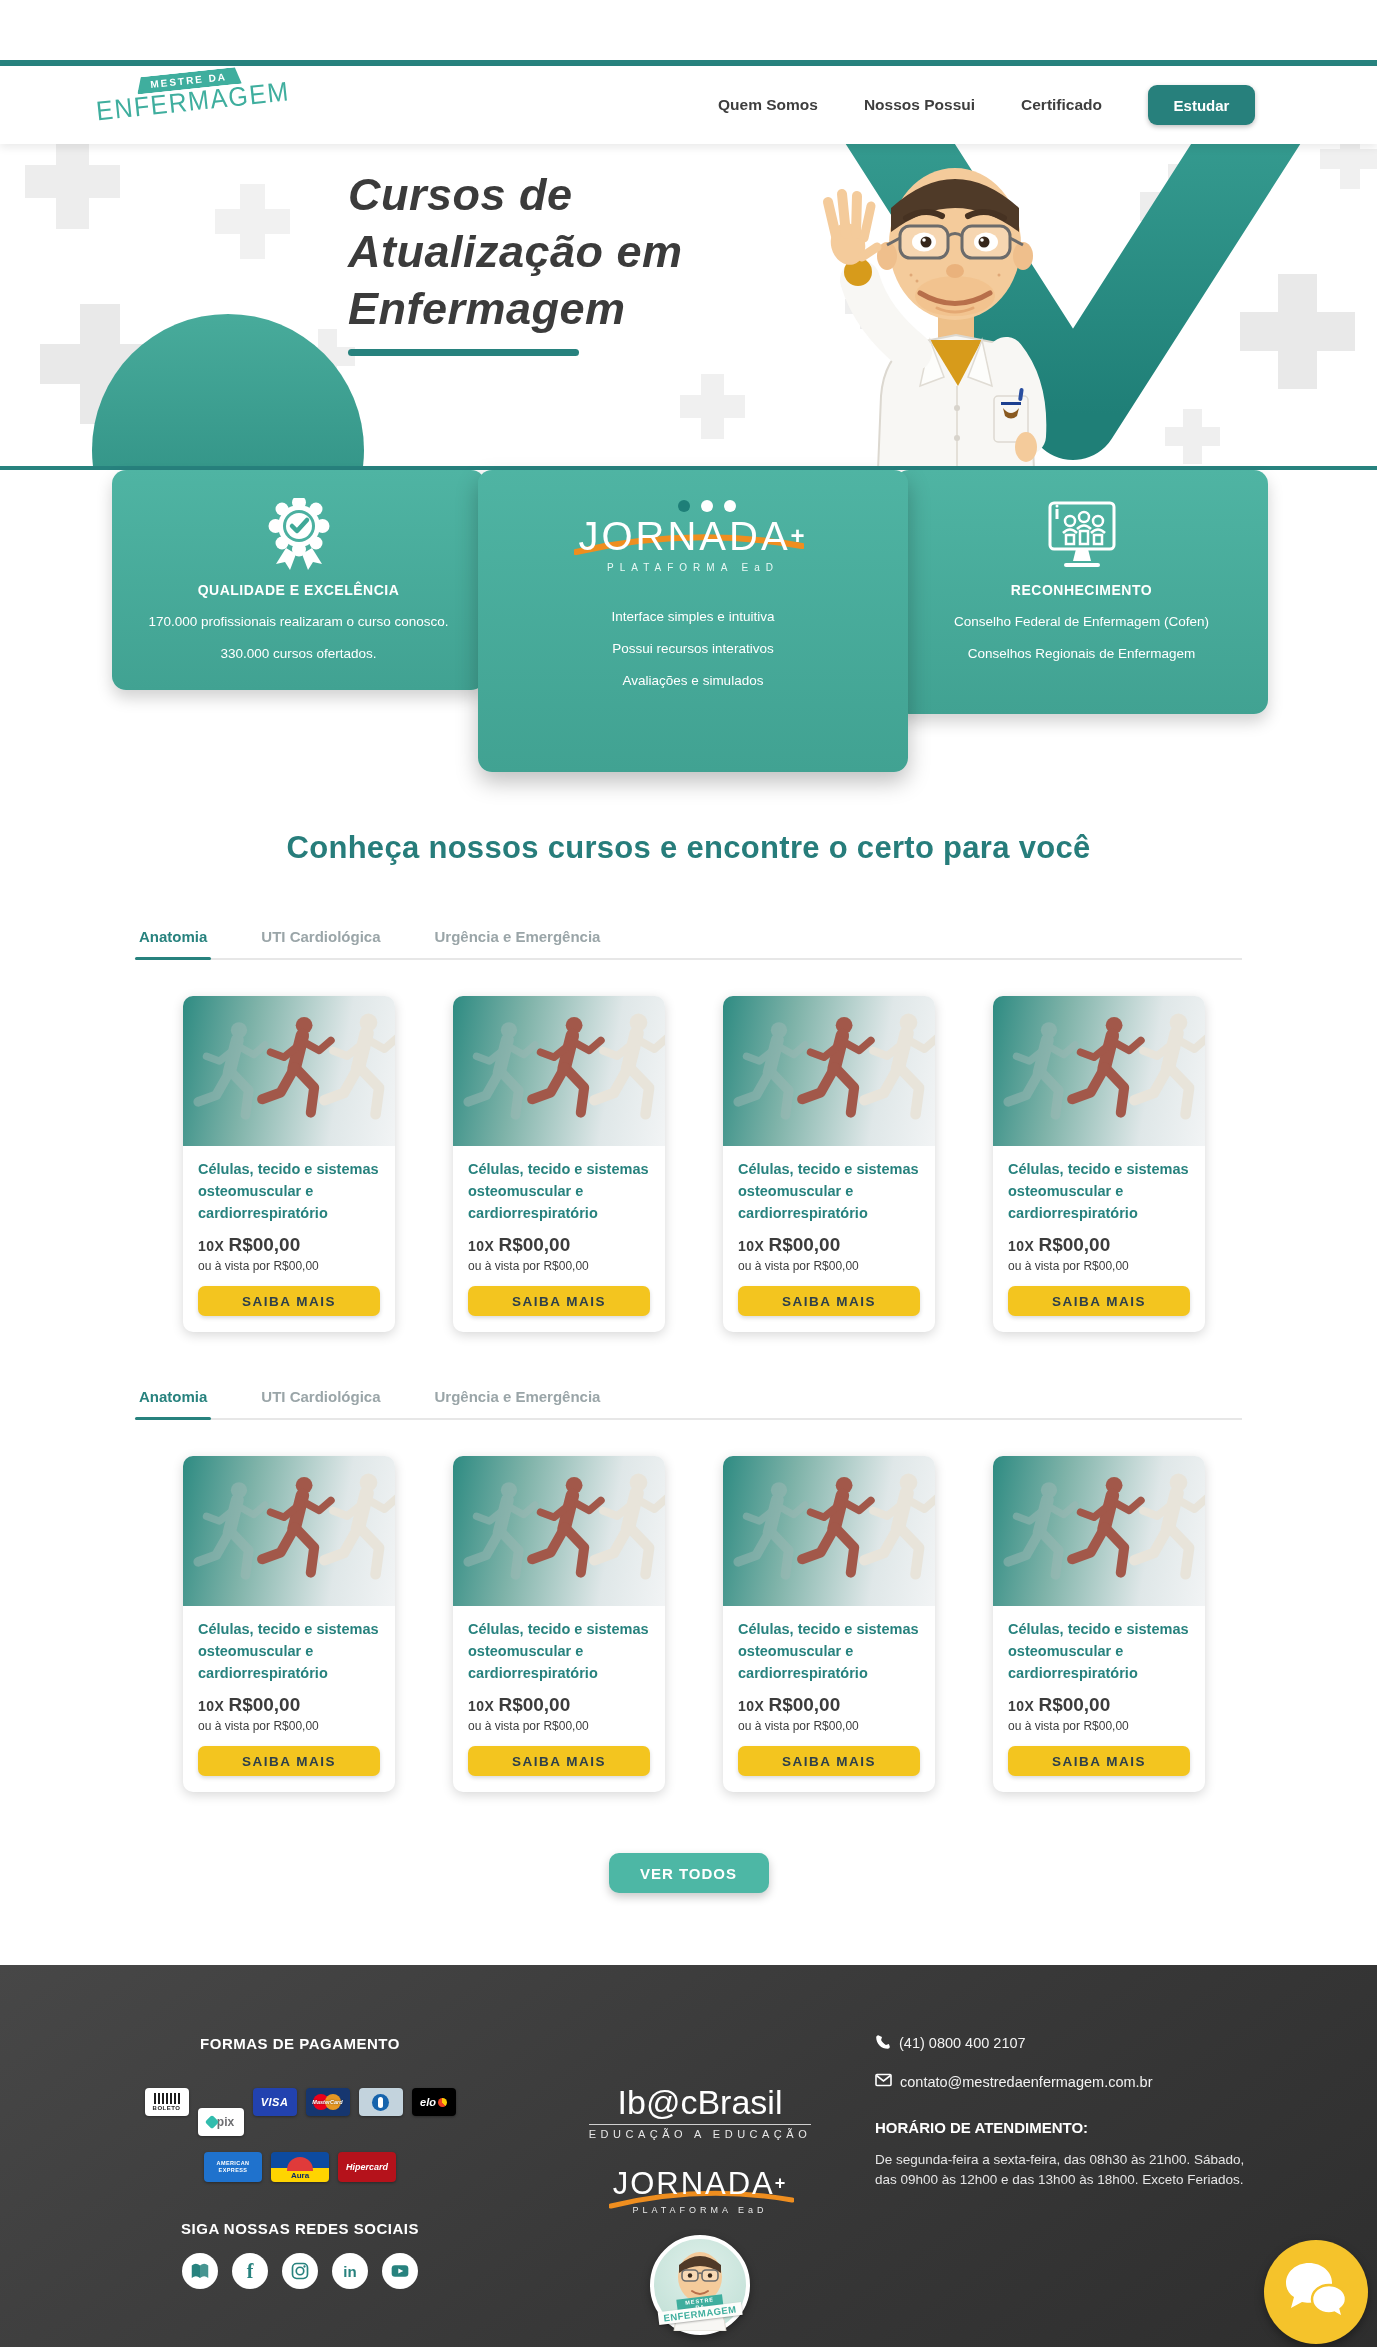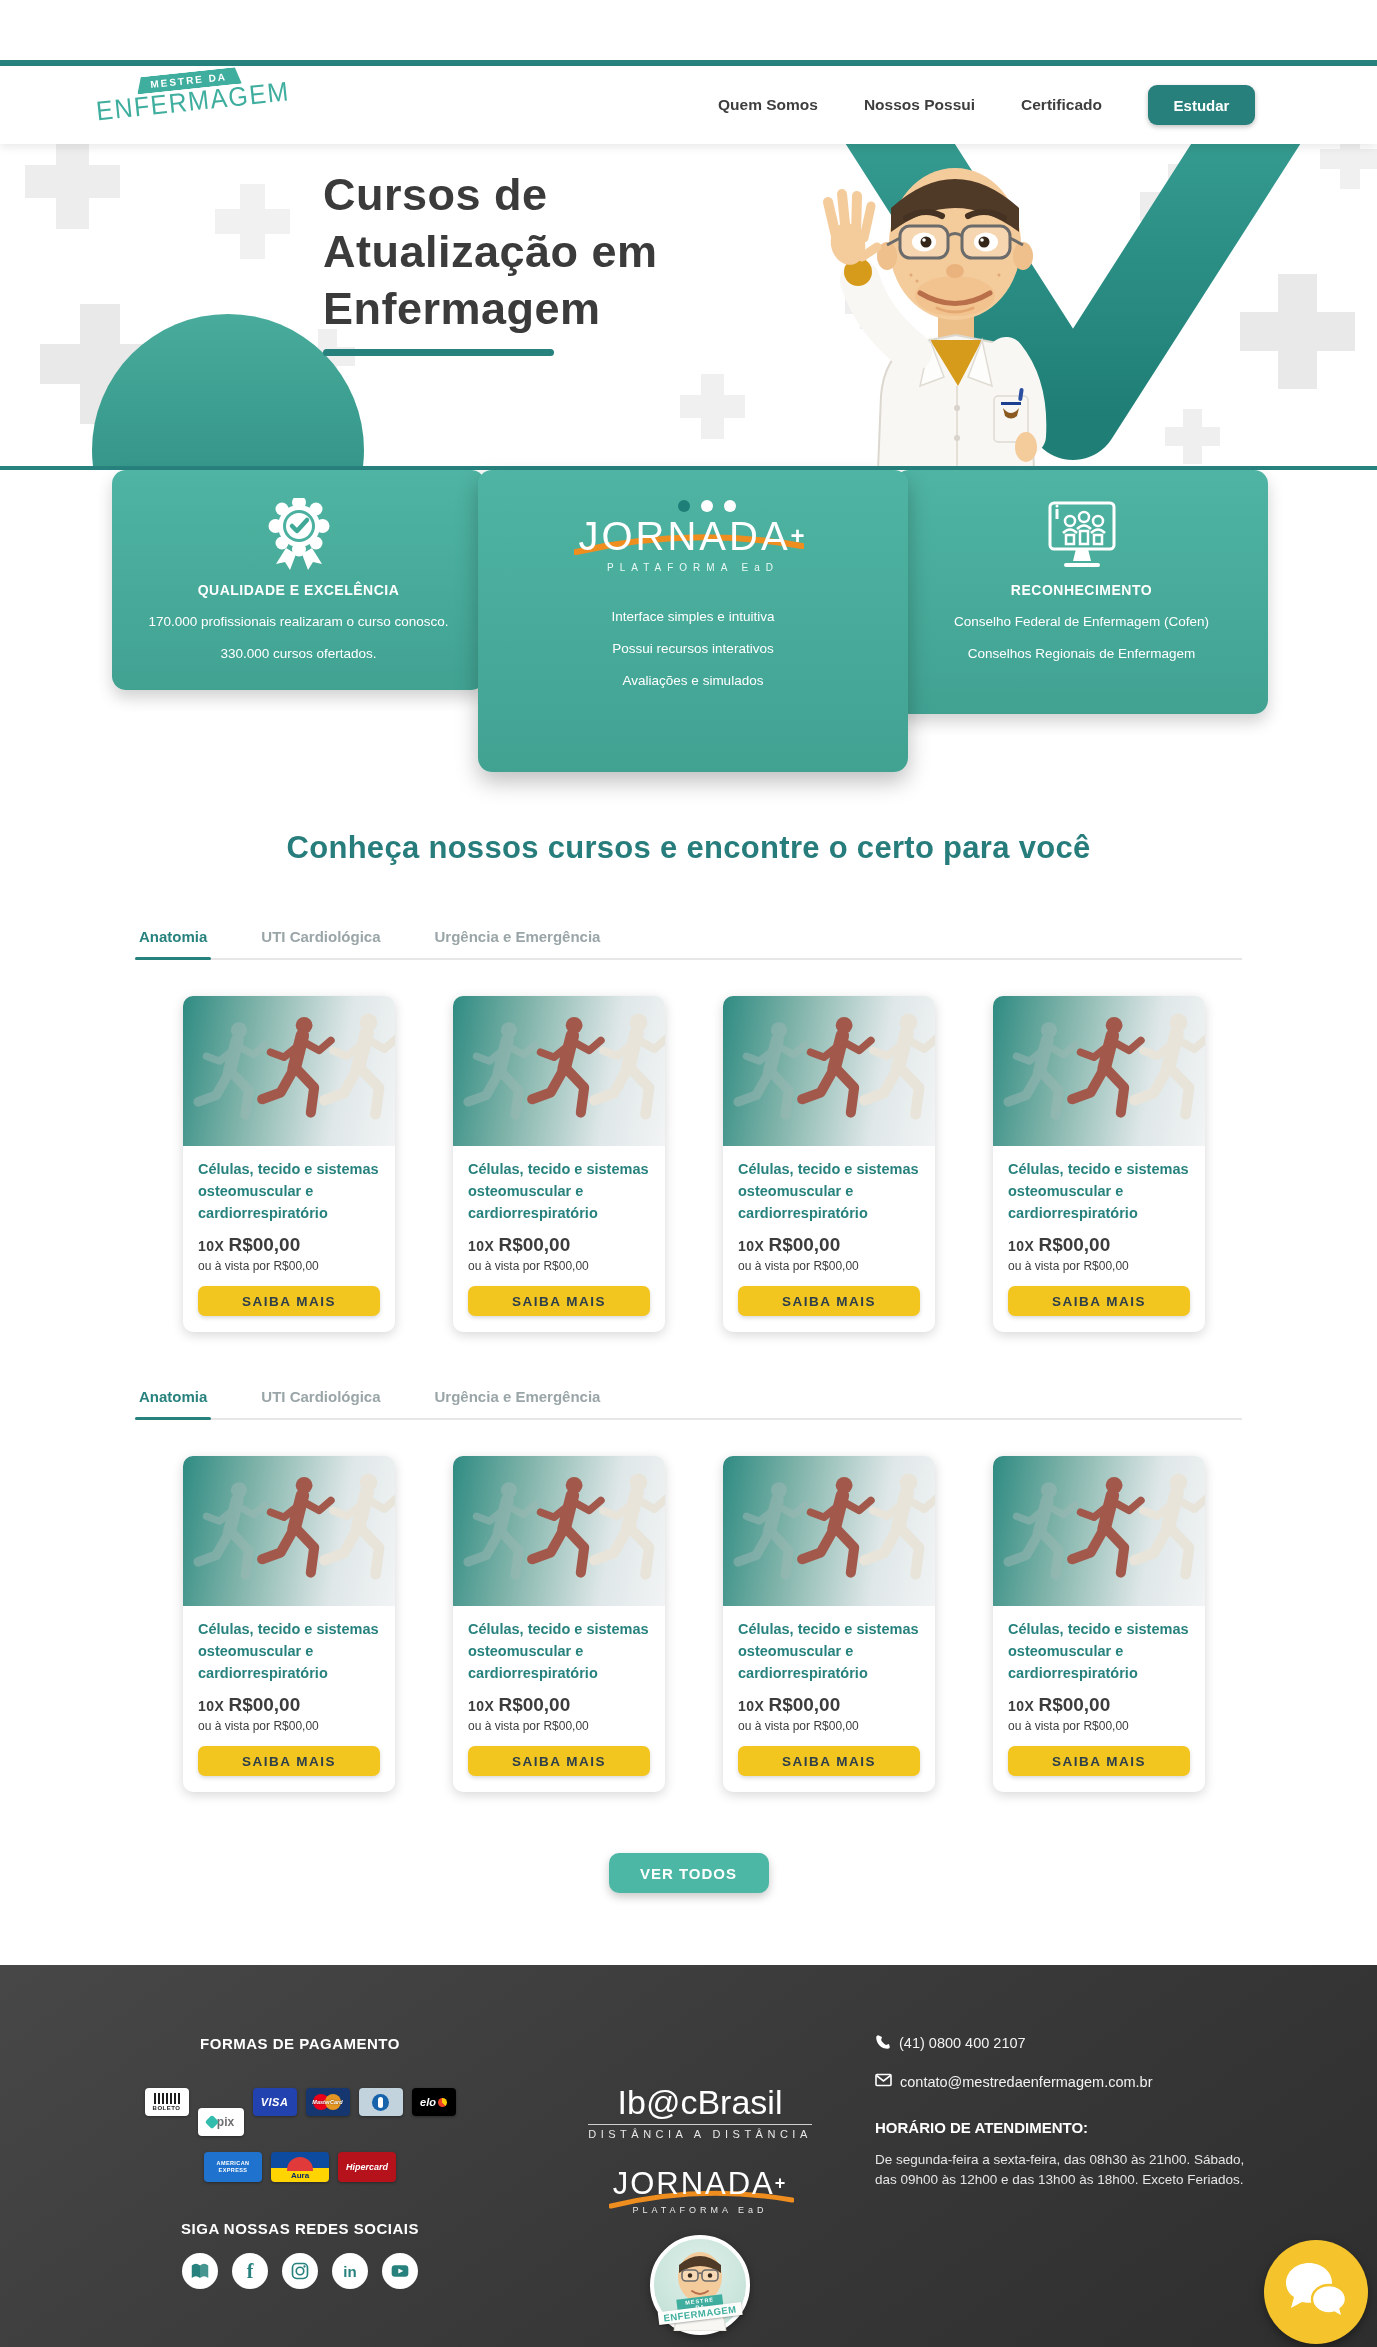--- a/index.html
+++ b/index.html
@@ -28,21 +28,21 @@
   
   .hero{position:absolute;top:144px;left:0;width:100%;height:326px;overflow:hidden;
         border-bottom:4px solid #27827e;background:#fff;}
   .cross{position:absolute;}
   .cross::before{content:"";position:absolute;left:33%;top:0;width:34%;height:100%;background:var(--c);}
   .cross::after{content:"";position:absolute;top:33%;left:0;height:34%;width:100%;background:var(--c);}
   .hero-circle{position:absolute;left:92px;bottom:-120px;width:272px;height:272px;border-radius:50%;
                background:linear-gradient(180deg,#48ab9b,#27877c);}
   .hero-v{position:absolute;right:-6px;top:-30px;}
   .character{position:absolute;left:770px;top:0;z-index:5;}
-  .hero-text{position:absolute;left:323px;top:22px;z-index:6;}
+  .hero-text{position:absolute;left:348px;top:22px;z-index:6;font-style:italic;}
   .hero-text h1{margin:0;font-size:45px;line-height:57px;font-weight:800;color:#3b3b3b;letter-spacing:.5px;}
   .hero-text h1 span{display:block;}
   .hero-underline{width:231px;height:7px;border-radius:4px;background:#27827e;margin-top:12px;}
 
   
   .fbox{position:absolute;background:linear-gradient(180deg,#4fb4a3,#41a292);border-radius:14px;
         color:#fff;text-align:center;box-shadow:0 8px 16px rgba(0,0,0,.18);padding-top:28px;}
   .fbox.f1{left:112px;top:470px;width:373px;height:220px;z-index:1;}
   .fbox.f2{left:478px;top:470px;width:430px;height:302px;z-index:3;box-shadow:0 10px 22px rgba(0,0,0,.25);}
   .fbox.f3{left:895px;top:470px;width:373px;height:244px;z-index:1;}
@@ -570,21 +570,21 @@
               <rect x="2" y="5" width="20" height="14" rx="4" fill="#27827e"></rect>
             <polygon points="10,9 16,12 10,15" fill="#fff"></polygon>
             </svg>
         </button>
       </div>
     </div>
 
     <div class="f-center">
       <div>
         <div class="ibac-name">Ib@cBrasil</div>
-        <div class="ibac-sub">DISTÂNCIA A DISTÂNCIA</div>
+        <div class="ibac-sub">EDUCAÇÃO A EDUCAÇÃO</div>
       </div>
       <div class="jlogo fjornada">
         <svg class="jswoosh" width="185" height="20" viewBox="0 0 185 20">
           <path d="M2 16 Q92 -6 183 10" stroke="#ef8e1f" stroke-width="5" fill="none" stroke-linecap="round"></path>
         </svg>
         <span class="jname">JORNADA</span><span class="jname jplus">+</span>
         <div class="jsub">PLATAFORMA EaD</div>
       </div>
       <div class="badge-circle">
         <svg width="92" height="92" viewBox="0 0 92 92">

